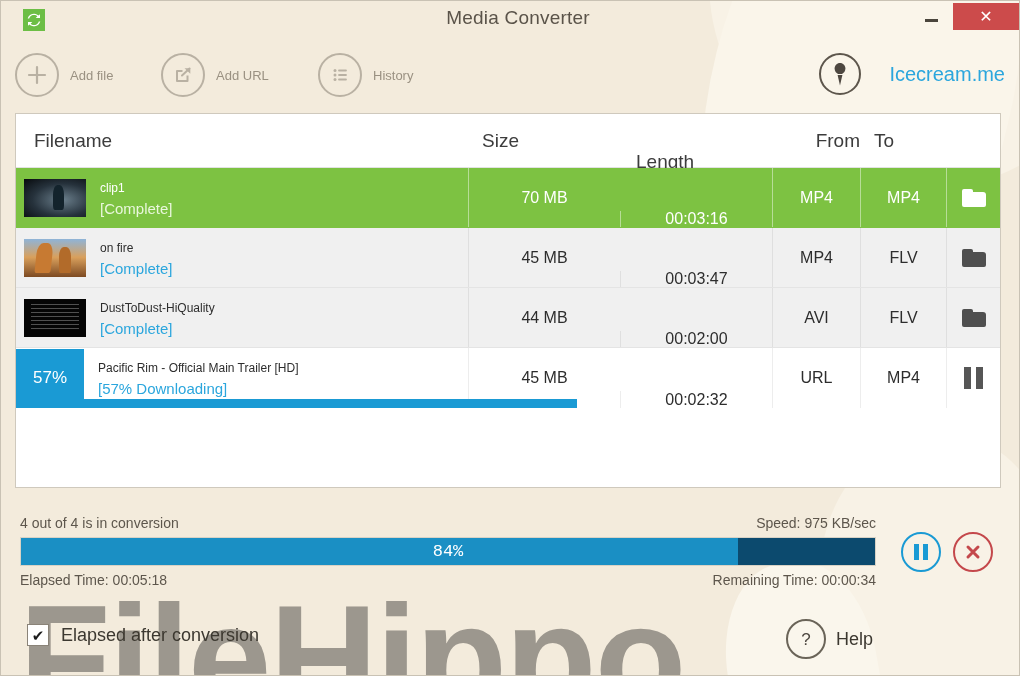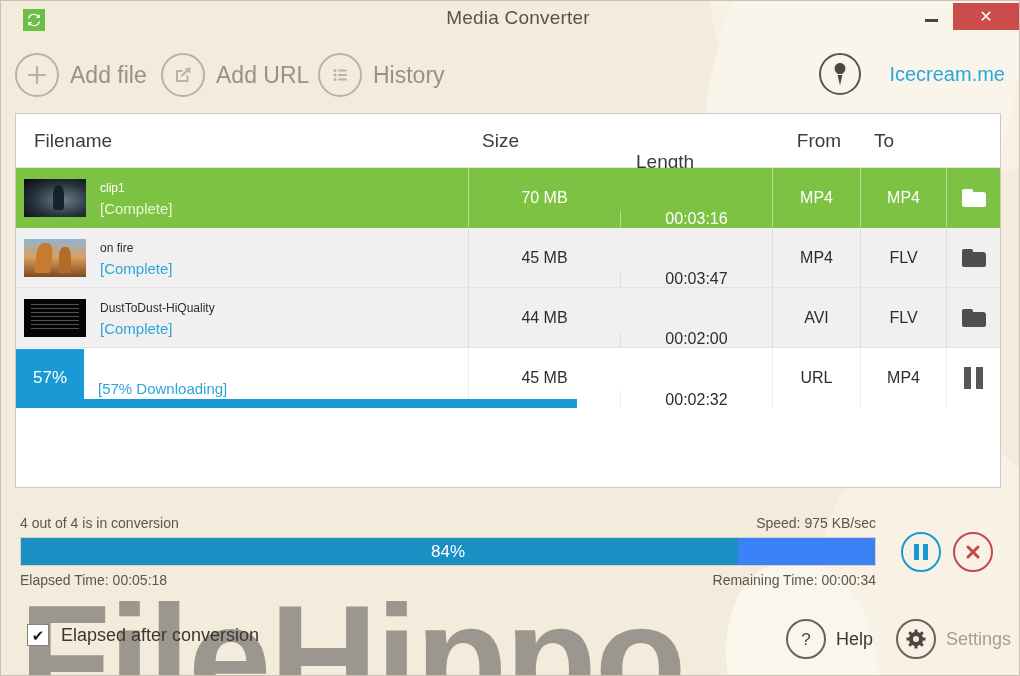--- a/index.html
+++ b/index.html
@@ -92,21 +92,21 @@
     display: flex; align-items: center; gap: 11px;
     cursor: pointer;
   }
   .tb-circle {
     width: 44px; height: 44px; border-radius: 50%;
     border: 2px solid #b9b1a3;
     display: flex; align-items: center; justify-content: center;
     flex: none;
   }
   .tb-label {
-    font-size: 23px; color: #9a9182; white-space: nowrap;
+    font-size: 13px; color: #9a9182; white-space: nowrap;
   }
   #tb-addfile { left: 14px; }
   #tb-addurl  { left: 160px; }
   #tb-history { left: 317px; }
 
   #brand {
     position: absolute; right: 14px; top: 10px;
     display: flex; align-items: center; gap: 28px; cursor: pointer;
   }
   #brand .tb-circle { border-color: #5d564c; width: 42px; height: 42px; }
@@ -128,21 +128,21 @@
     font-size: 19px; color: #3c3c3c;
   }
   .c-name { width: 452px; padding-left: 18px; }
   .c-size { width: 152px; text-align: center; }
   .c-len  { width: 152px; text-align: center; margin-top: 43px; }
   .c-from { width: 88px;  text-align: center; }
   .c-to   { width: 86px;  text-align: center; }
   .c-act  { width: 54px;  text-align: center; }
   #list-head .c-size { text-align: left; padding-left: 14px; }
   #list-head .c-len  { text-align: left; padding-left: 16px; }
-  #list-head .c-from { text-align: center; padding-left: 6px; }
+  #list-head .c-from { text-align: right; padding-left: 6px; }
   #list-head .c-to   { text-align: left; padding-left: 14px; }
 
   .row {
     position: relative;
     display: flex; align-items: stretch;
     height: 60px;
     font-size: 16px;
     border-bottom: 1px solid #e4e4e4;
   }
   .row .cell {
@@ -214,21 +214,21 @@
   #status {
     position: absolute; left: 14px; top: 505px; width: 986px; height: 92px; z-index: 5;
   }
   #st-left  { position:absolute; left:5px; top:9px;  font-size:14px; color:#5d564c; }
   #st-speed { position:absolute; right:125px; top:9px; font-size:14px; color:#5d564c; }
   #st-elapsed  { position:absolute; left:5px; top:66px; font-size:14px; color:#5d564c; }
   #st-remaining{ position:absolute; right:125px; top:66px; font-size:14px; color:#5d564c; }
 
   #mainbar {
     position:absolute; left:5px; top:31px; width:856px; height:29px;
-    background:#3b82f6; border:1px solid #d8d2c5;
+    background:#0c4a6e; border:1px solid #d8d2c5;font-family:Liberation Mono, monospace;
   }
   #mainbar-fill { position:absolute; left:0; top:0; bottom:0; background:#1a8fc4; }
   #mainbar-text {
     position:absolute; inset:0; display:flex; align-items:center; justify-content:center;
     font-size:17px; color:#fff; z-index:2;
   }
   .rnd-btn {
     position:absolute; top:26px; width:40px; height:40px; border-radius:50%;
     border:2px solid; display:flex; align-items:center; justify-content:center;
     cursor:pointer; background:transparent;
@@ -408,21 +408,21 @@
       <div class="cell c-to">FLV</div>
       <div class="cell c-act">
         <span class="folder"></span>
       </div>
     </div>
 
     <div class="row active-dl">
       <div class="cell c-name">
         <span class="thumb pct">57%</span>
         <span class="fname-wrap">
-          <br>
+          <span class="fname">Pacific Rim - Official Main Trailer [HD]</span><br>
           <span class="fstate">[57% Downloading]</span>
         </span>
       </div>
       <div class="cell c-size">45 MB</div>
       <div class="cell c-len">00:02:32</div>
       <div class="cell c-from">URL</div>
       <div class="cell c-to">MP4</div>
       <div class="cell c-act">
         <span class="pause2">
             <i></i>
@@ -466,29 +466,15 @@
 
     <div class="f-item" id="f-help">
       <span class="f-circle">
         <svg width="22" height="22" viewBox="0 0 22 22">
           <text x="11" y="17" text-anchor="middle" font-size="17" font-family="Liberation Sans, sans-serif" fill="#4d4740">?</text>
         </svg>
       </span>
       <span class="f-label">Help</span>
     </div>
 
-    <div class="f-item" id="f-settings">
-      <span class="f-circle">
-        <svg width="22" height="22" viewBox="0 0 22 22">
-          <g fill="#4d4740">
-            <circle cx="11" cy="11" r="7.2"></circle>
-          </g>
-          <g stroke="#4d4740" stroke-width="3">
-            <path d="M11 1.5v4M11 16.5v4M1.5 11h4M16.5 11h4M4.2 4.2l2.8 2.8M15 15l2.8 2.8M17.8 4.2L15 7M7 15l-2.8 2.8"></path>
-          </g>
-          <circle cx="11" cy="11" r="3" fill="#f3ebdc"></circle>
-        </svg>
-      </span>
-      <span class="f-label">Settings</span>
-    </div>
   </div>
 
 </div>
 
 </body></html>

